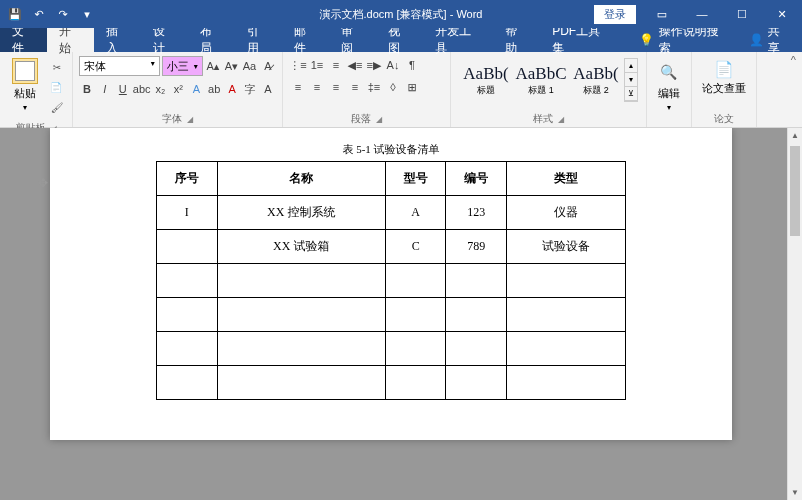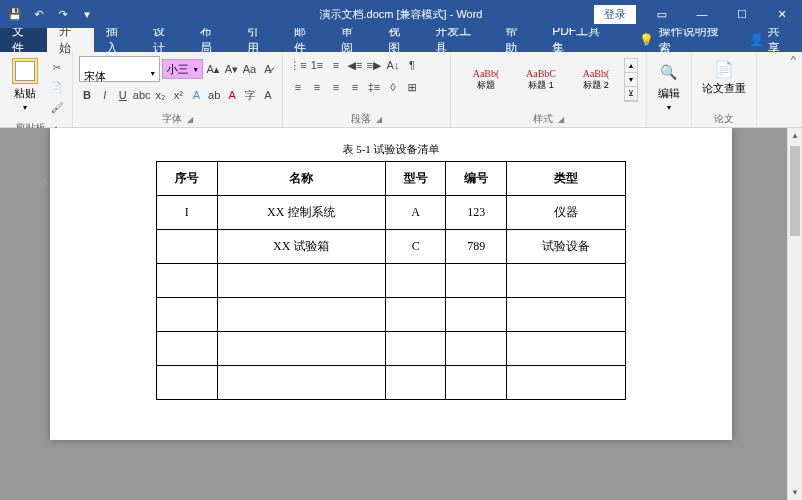--- a/index.html
+++ b/index.html
@@ -20,27 +20,27 @@
 .ribbon{height:76px;background:#f3f3f3;border-bottom:1px solid #d4d4d4;display:flex}
 .group{border-right:1px solid #e0e0e0;padding:2px 4px 0;display:flex;flex-direction:column;position:relative}
 .group-label{font-size:10px;color:#666;text-align:center;padding:1px 0;margin-top:auto;display:flex;align-items:center;justify-content:center;gap:2px}
 .group-body{display:flex;flex:1}
 .clip-big{display:flex;flex-direction:column;align-items:center;padding:4px 8px 0;gap:2px}
 .clip-icon{width:26px;height:26px;background:#fce4a0;border:1px solid #d4a83a;position:relative}
 .clip-icon::after{content:"";position:absolute;left:2px;top:2px;width:18px;height:18px;background:#fff;border:1px solid #999}
 .clip-side{display:flex;flex-direction:column;gap:2px;padding:4px 2px}
 .small-btn{width:18px;height:18px;display:flex;align-items:center;justify-content:center;font-size:10px;color:#555}
 .font-row{display:flex;gap:2px;align-items:center;padding:2px}
-.font-name{width:88px;height:20px;border:1px solid #ababab;background:#fff;font-size:11px;padding:12px 4px;display:flex;justify-content:space-between}
+.font-name{width:88px;height:20px;border:1px solid #ababab;background:#fff;font-size:11px;padding:2px 4px;display:flex;justify-content:space-between}
 .font-size{width:44px;height:20px;border:1px solid #ababab;background:#f0abfc;font-size:11px;padding:0 4px;display:flex;align-items:center;justify-content:space-between}
 .ico{width:18px;height:18px;display:flex;align-items:center;justify-content:center;font-size:11px;color:#444}
 .para-row{display:flex;gap:1px;padding:2px}
 .styles-body{display:flex;gap:1px;padding:4px}
 .style-box{width:54px;height:44px;border:1px solid transparent;display:flex;flex-direction:column;align-items:center;justify-content:center;font-size:9px}
-.style-prev{font-size:10px;color:#b91c1c;font-family:"SimSun"}
+.style-prev{font-size:17px;color:#0f172a;font-family:"SimSun"}
 .style-nav{width:14px;display:flex;flex-direction:column;border:1px solid #ccc}
 .style-nav div{flex:1;display:flex;align-items:center;justify-content:center;font-size:8px;border-bottom:1px solid #ccc}
 .edit-body{display:flex;flex-direction:column;align-items:center;padding:6px 6px 0;gap:2px}
 .doc-area{position:absolute;top:128px;left:0;right:15px;bottom:0;background:#989898;overflow:hidden}
 .page{position:absolute;left:50px;top:0;width:682px;background:#fff;box-shadow:0 0 8px rgba(0,0,0,.3);padding:14px 90px 40px}
 .section-title{font-size:14px;font-weight:700;font-family:"SimSun";margin-bottom:16px;margin-left:40px}
 .table-caption{font-size:11px;text-align:center;margin-bottom:4px;font-family:"SimSun"}
 .doc-table{border-collapse:collapse;width:470px;margin:0 auto}
 .doc-table th,.doc-table td{border:1px solid #000;font-size:12px;font-family:"SimSun";text-align:center;height:34px}
 .doc-table th{font-weight:700}

